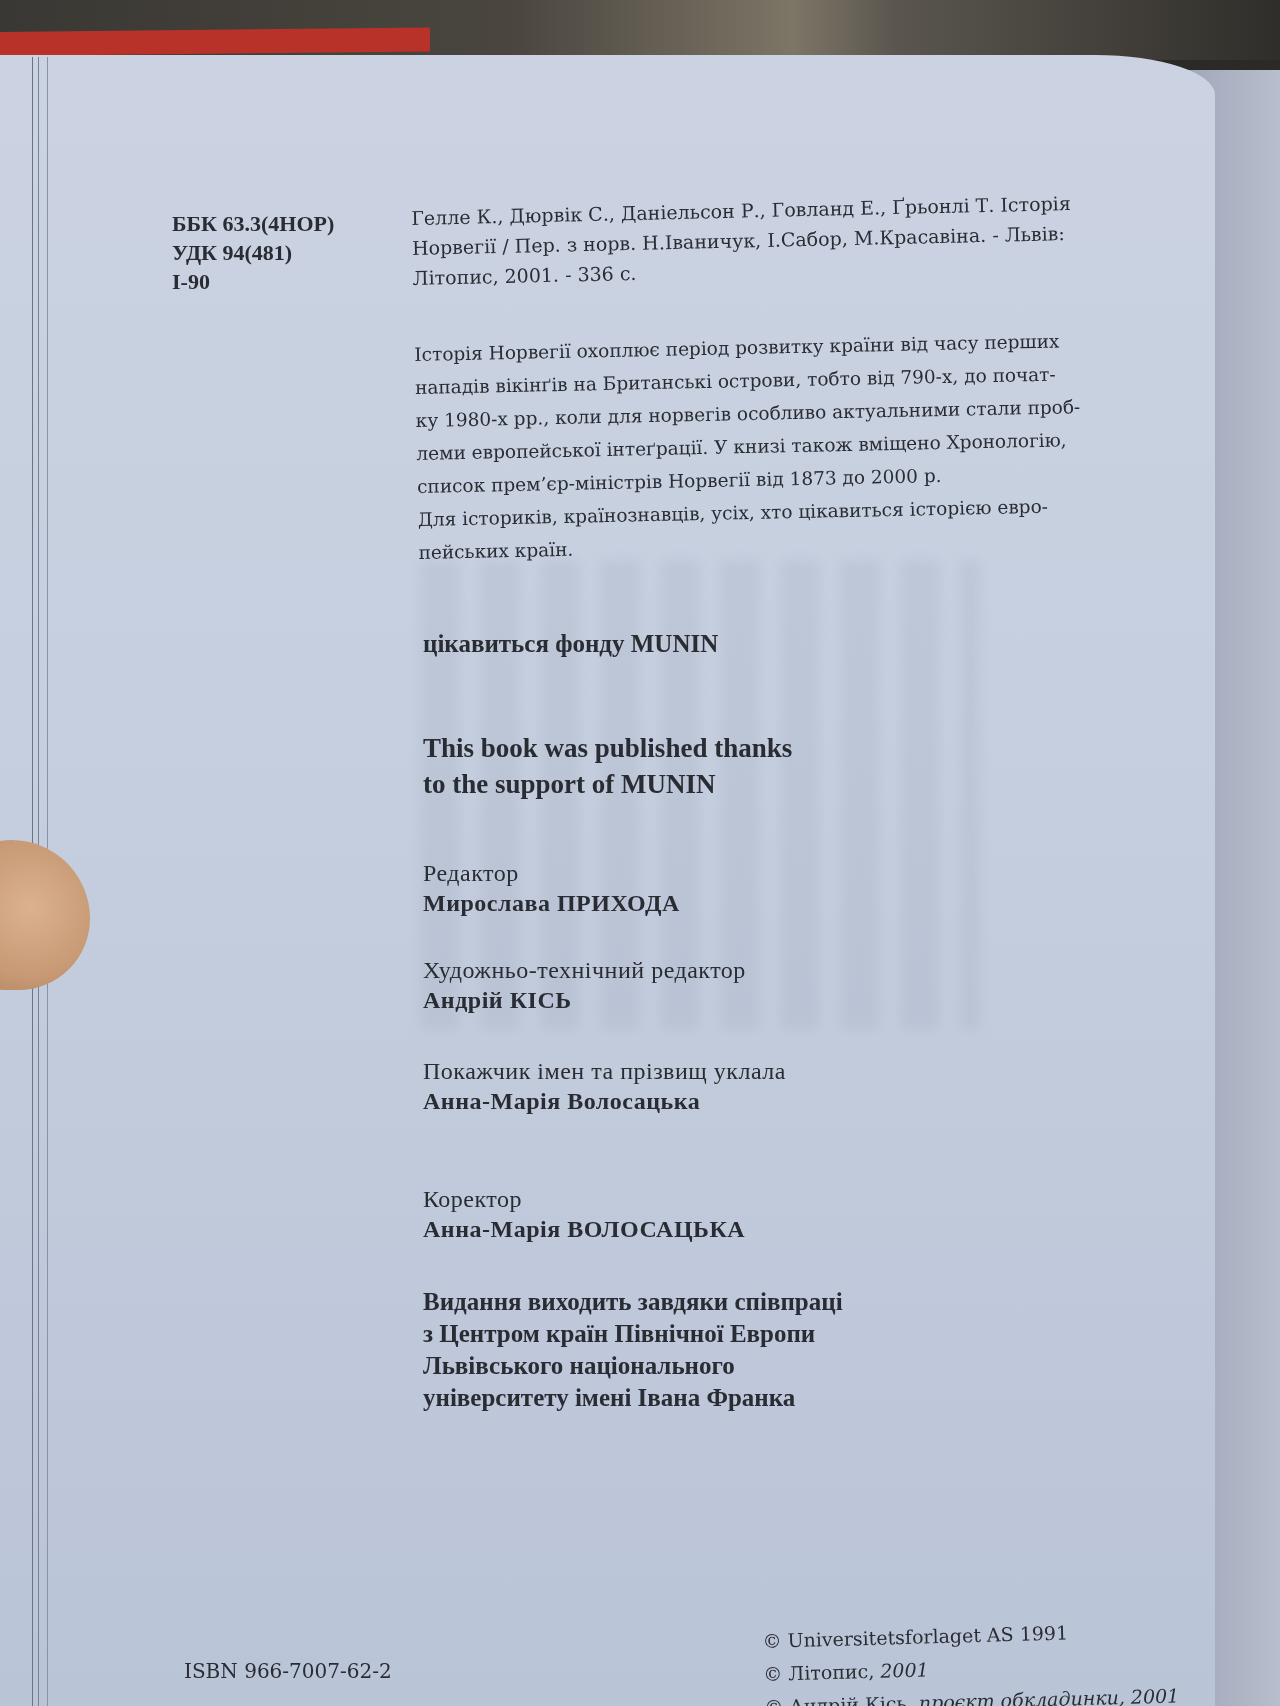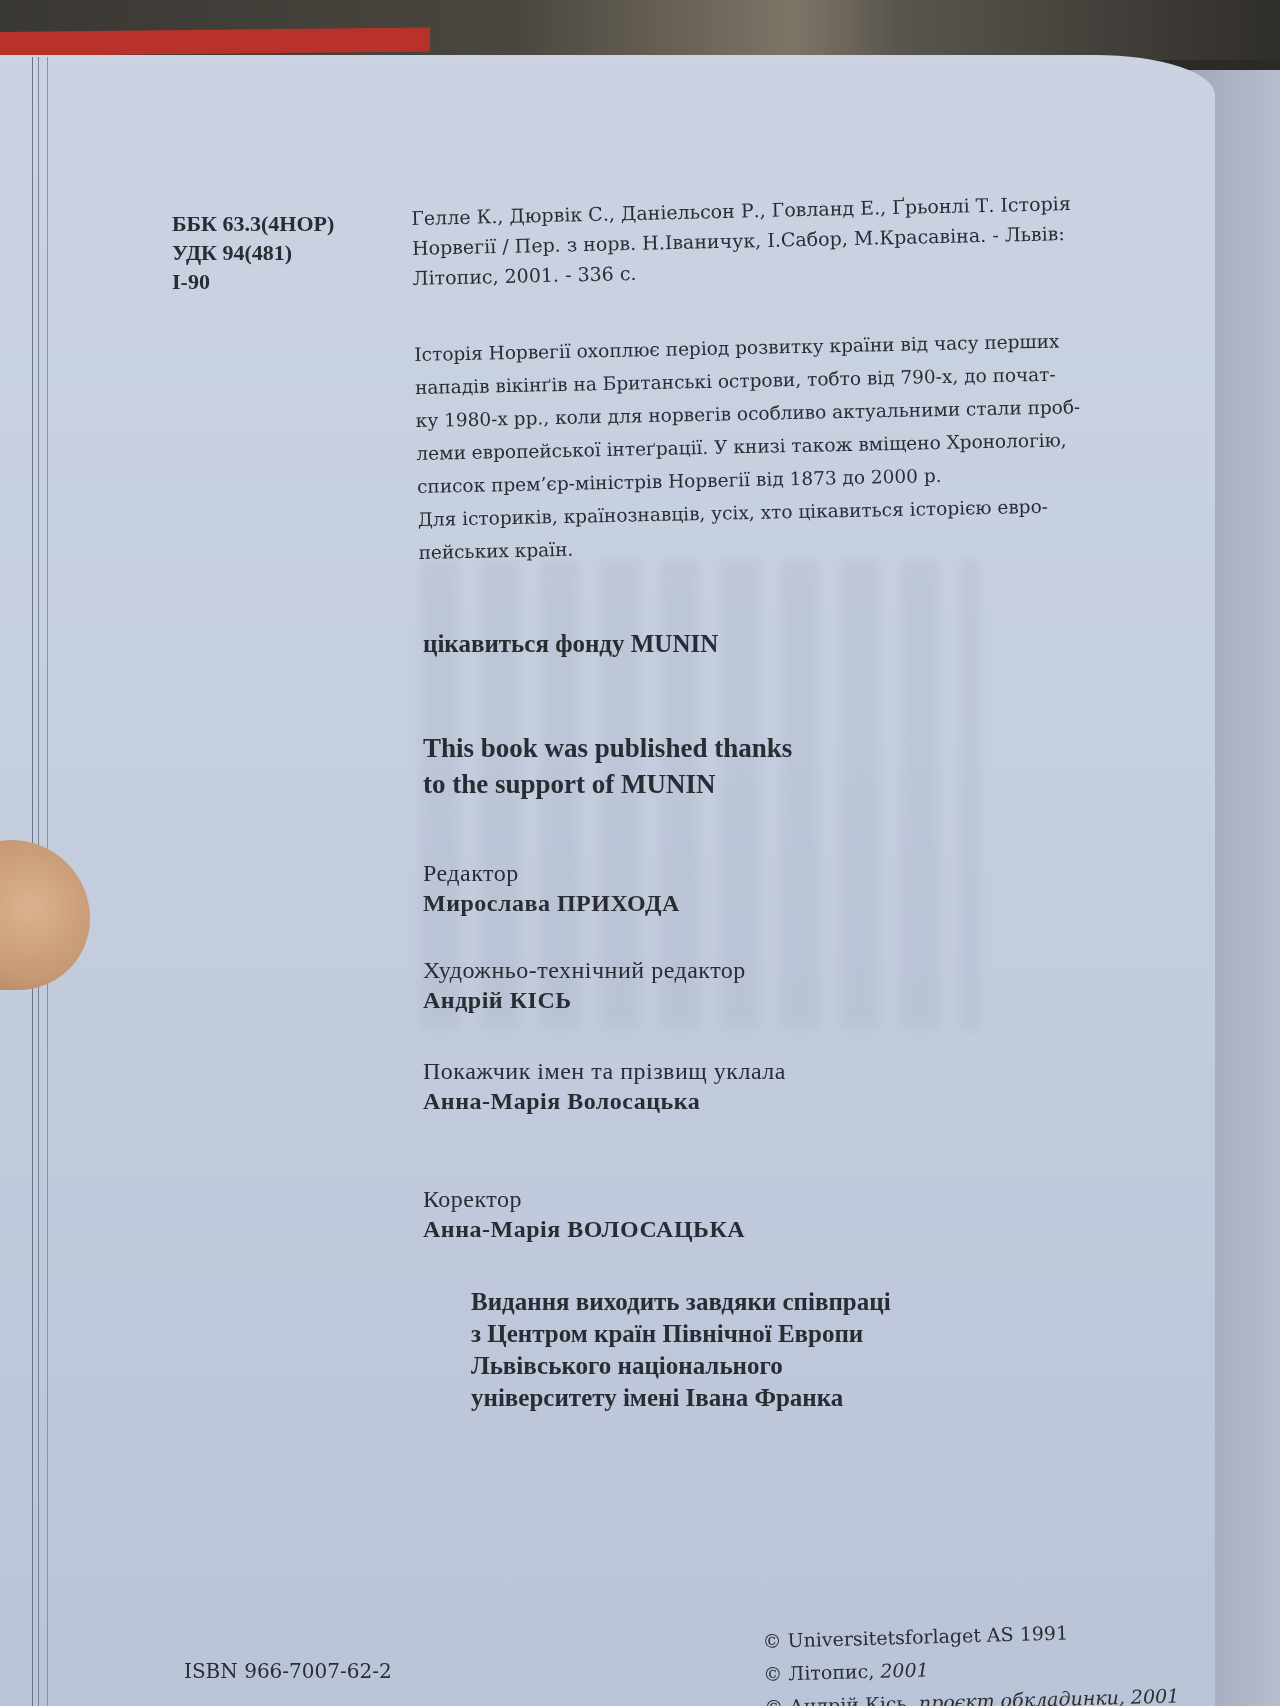--- a/index.html
+++ b/index.html
@@ -105,21 +105,21 @@
 </div>
 <div class="txt label" style="left:423px; top:1056px;">
   <div>Покажчик  імен  та  прізвищ  уклала</div>
   <div class="bold">Анна-Марія Волосацька</div>
 </div>
 <div class="txt label" style="left:423px; top:1156px;margin-top:28px;">
   <div>Коректор</div>
   <div class="bold">Анна-Марія ВОЛОСАЦЬКА</div>
 </div>
 
-<div class="txt serif-block bold" style="left:423px; top:1286px;margin-left:48px;">
+<div class="txt serif-block bold" style="left:423px; top:1286px;">
   <div>Видання виходить завдяки співпраці</div>
   <div>з Центром країн Північної Европи</div>
   <div>Львівського національного</div>
   <div>університету імені Івана Франка</div>
 </div>
 
 <div class="txt isbn" style="left:184px; top:1659px;">ISBN 966-7007-62-2</div>
 
 <div class="txt copy" style="left:762px; top:1625px;">
   <div>

